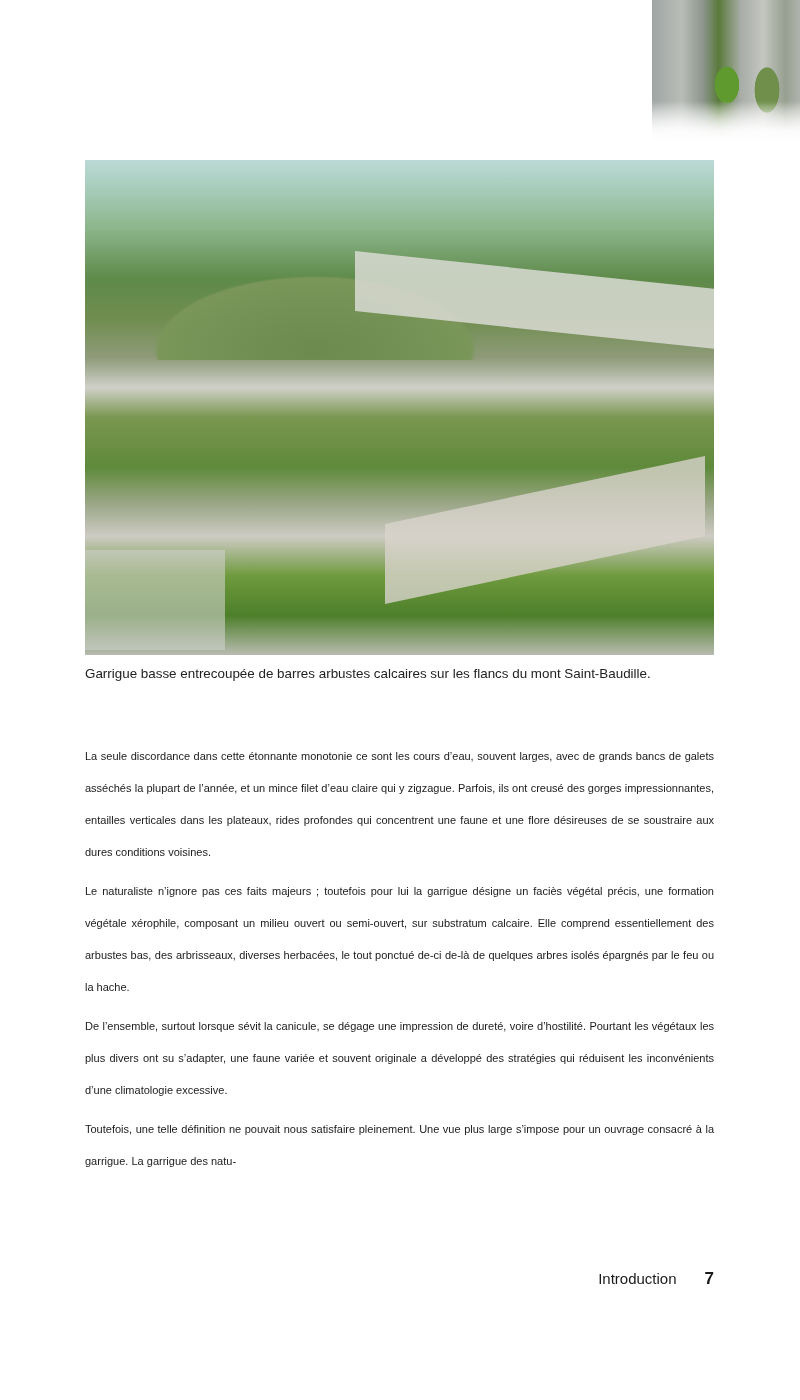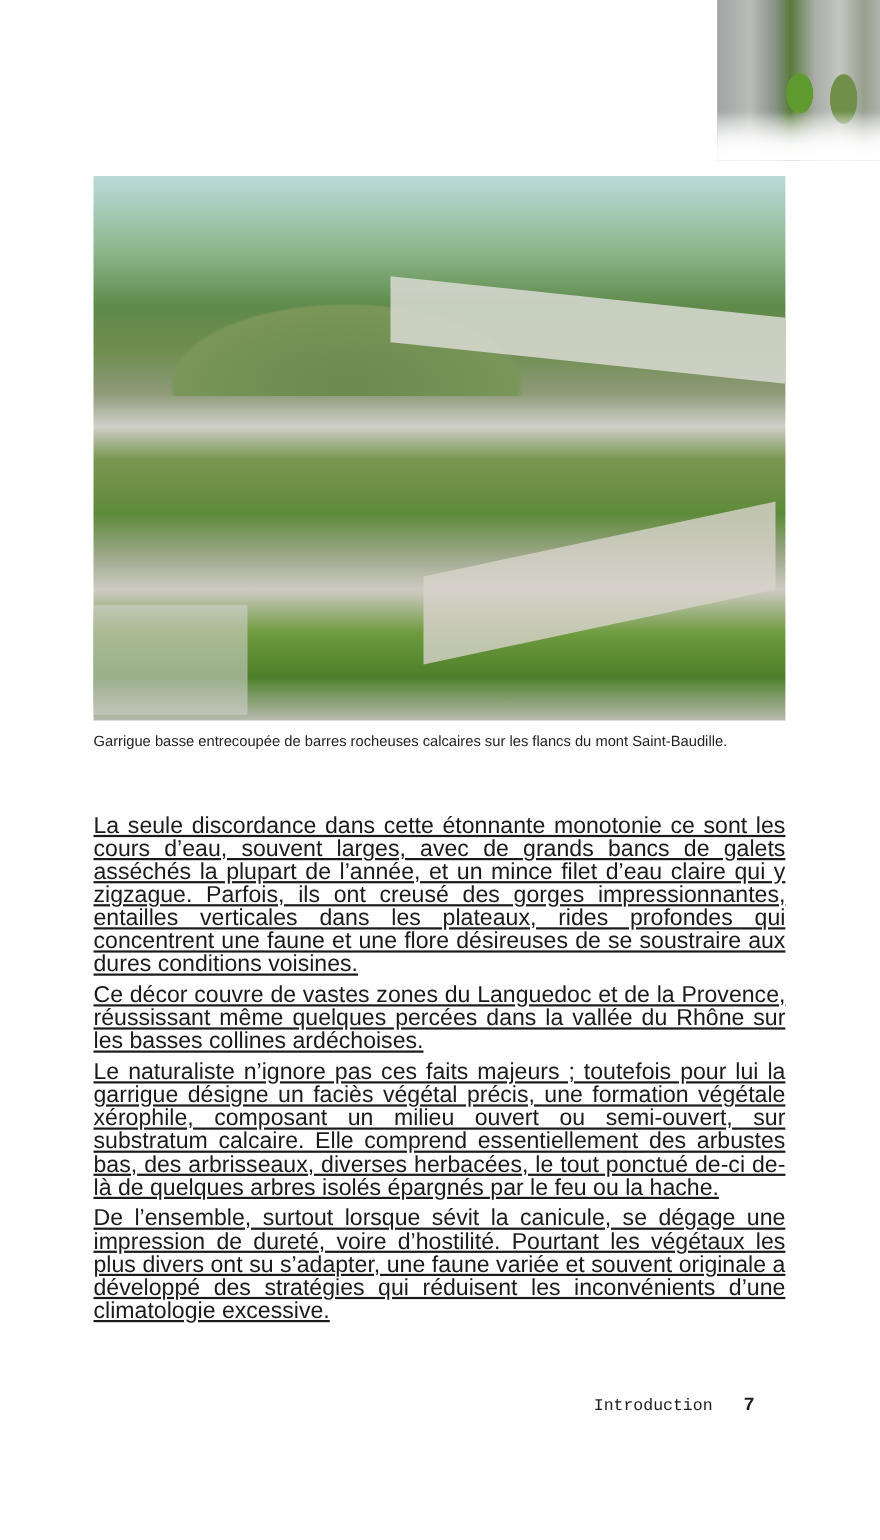--- a/index.html
+++ b/index.html
@@ -19,43 +19,43 @@
       linear-gradient(180deg, #bcd9d7 0%, #a6ccb9 6%, #8bb58a 14%, #5e8a4a 24%, #6f8d4e 32%, #8f9b7a 40%, #cfd0c8 46%, #7a9650 52%, #5f8a3a 62%, #9fa98c 70%, #cdcbc3 76%, #6f9a3e 84%, #4d7f2a 92%, #b8bbb0 100%);
   }
   .photo .ridge { position:absolute; left:0; top:40px; width:629px; height:160px;
     background: radial-gradient(ellipse 260px 120px at 230px 150px, #6b8a4e 0%, #7a9659 60%, transparent 62%); }
   .photo .rock1 { position:absolute; left:270px; top:110px; width:360px; height:60px; background:#d9dad4;
     transform:skewY(6deg); opacity:.85; }
   .photo .rock2 { position:absolute; left:300px; top:330px; width:320px; height:80px; background:#d8d3cc;
     transform:skewY(-12deg); opacity:.8; }
   .photo .rock3 { position:absolute; left:0; top:390px; width:140px; height:100px; background:#cfd0cb; opacity:.6; }
   .caption { position:absolute; left:85px; top:666px; width:640px; font-size:13.4px; color:#222; white-space:nowrap; }
-  .body { position:absolute; left:85px; top:740px; width:629px; font-size:21px; line-height:21px;text-decoration:underline; }
+  .body { position:absolute; left:85px; top:740px; width:629px; font-size:11px; line-height:32px; }
   .body p { margin:0 0 7px 0; text-align:justify; hyphens:manual; }
-  .footer { position:absolute; top:1269px; left:532px; width:154px; display:flex; justify-content:flex-end; align-items:baseline;font-family:Liberation Mono, monospace; }
+  .footer { position:absolute; top:1269px; left:560px; width:154px; display:flex; justify-content:flex-end; align-items:baseline; }
   .footer .section { font-size:15px; margin-right:28px; }
   .footer .pagenum { font-size:17px; font-weight:bold; }
 </style>
 </head>
 <body>
 
 <div class="thumb"></div>
 
 <div class="photo">
   <div class="ridge"></div>
   <div class="rock1"></div>
   <div class="rock2"></div>
   <div class="rock3"></div>
 </div>
 
-<div class="caption">Garrigue basse entrecoupée de barres rocheuses calcaires sur les flancs du mont Saint-Baudille.</div>
+<div class="caption">Garrigue basse entrecoupée de barres arbustes calcaires sur les flancs du mont Saint-Baudille.</div>
 
 <div class="body">
   <p>La seule discordance dans cette étonnante monotonie ce sont les cours d’eau, souvent larges, avec de grands bancs de galets asséchés la plupart de l’année, et un mince filet d’eau claire qui y zigzague. Parfois, ils ont creusé des gorges impres­sionnantes, entailles verticales dans les plateaux, rides profondes qui concentrent une faune et une flore désireuses de se soustraire aux dures conditions voisines.</p>
-  <p>Ce décor couvre de vastes zones du Languedoc et de la Provence, réussissant même quelques percées dans la vallée du Rhône sur les basses collines ardé­choises.</p>
   <p>Le naturaliste n’ignore pas ces faits majeurs ; toutefois pour lui la garrigue désigne un faciès végétal précis, une formation végétale xérophile, composant un milieu ouvert ou semi-ouvert, sur substratum calcaire. Elle comprend essentiellement des arbustes bas, des arbrisseaux, diverses herbacées, le tout ponctué de-ci de-là de quelques arbres isolés épargnés par le feu ou la hache.</p>
   <p>De l’ensemble, surtout lorsque sévit la canicule, se dégage une impression de dureté, voire d’hostilité. Pourtant les végétaux les plus divers ont su s’adapter, une faune variée et souvent originale a développé des stratégies qui réduisent les inconvénients d’une climatologie excessive.</p>
+  <p>Toutefois, une telle définition ne pouvait nous satisfaire pleinement. Une vue plus large s’impose pour un ouvrage consacré à la garrigue. La garrigue des natu-</p>
 </div>
 
 <div class="footer">
   <span class="section">Introduction</span>
   <span class="pagenum">7</span>
 </div>
 
 </body></html>

